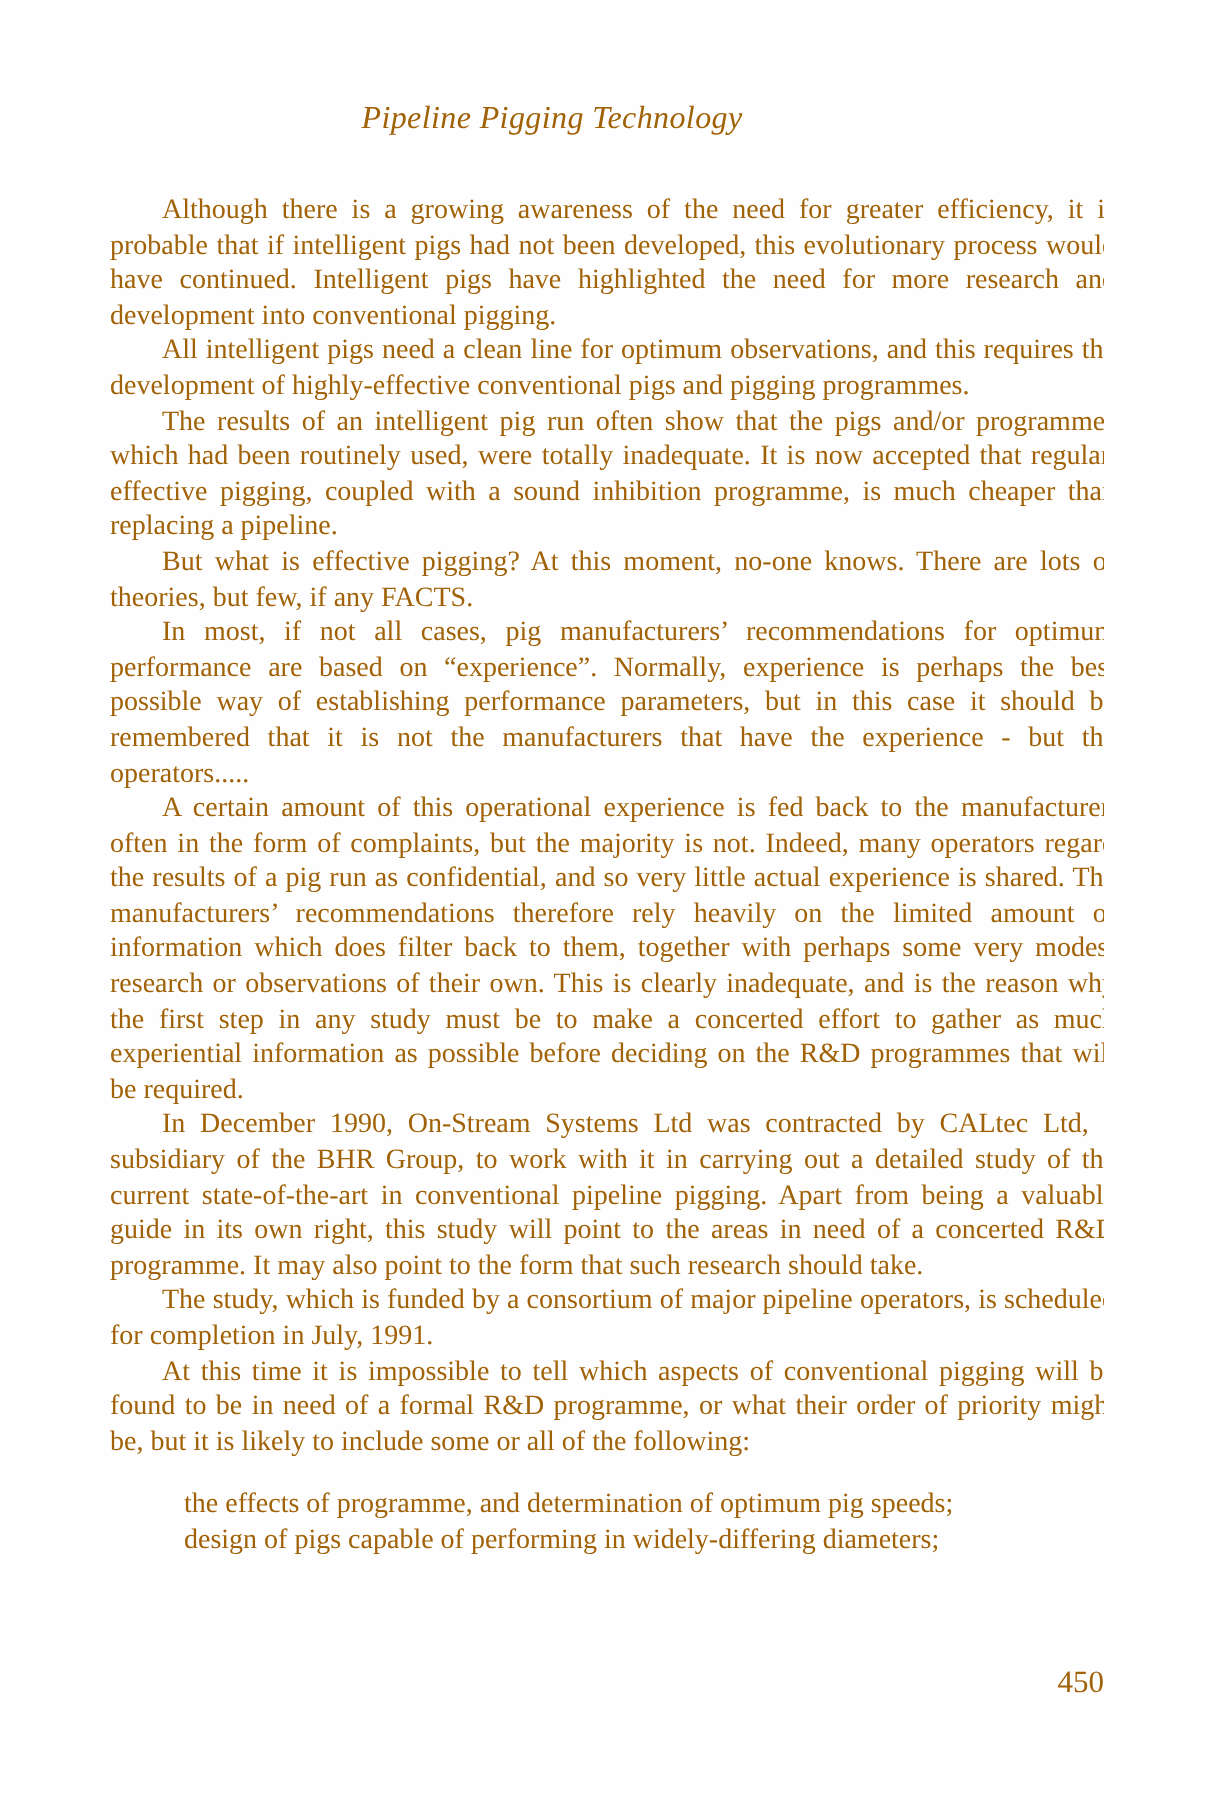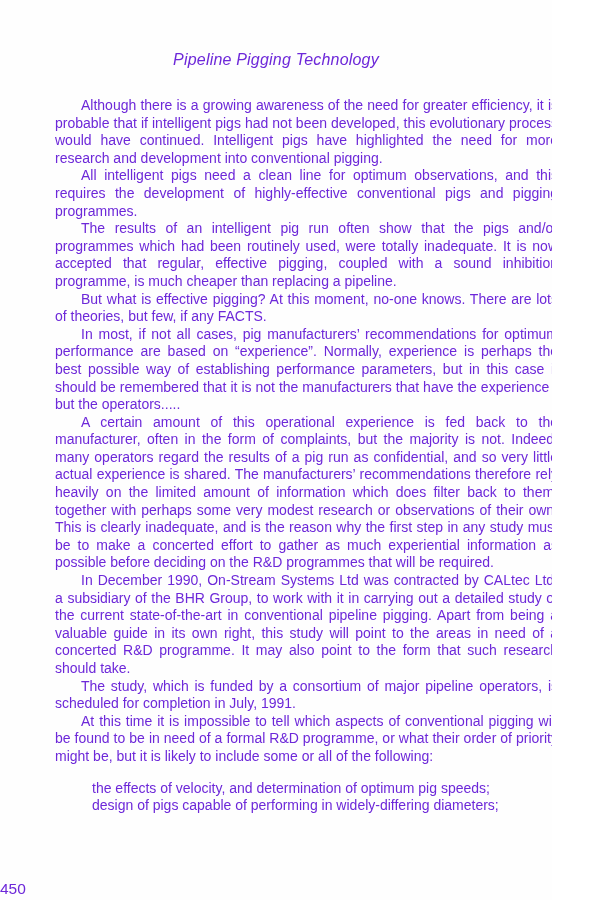--- a/index.html
+++ b/index.html
@@ -5,22 +5,22 @@
   html, body {
     margin: 0;
     padding: 0;
     background: #ffffff;
   }
   .page {
     position: relative;
     width: 552px;
     height: 900px;
     background: #fefefe;
-    font-family: Liberation Sans, sans-serif;
-    color: #6d28d9;
+    font-family: Liberation Serif, serif;
+    color: #a16207;
     overflow: hidden;
   }
   .running-header {
     position: absolute;
     top: 51px;
     left: 0;
     width: 100%;
     text-align: center;
     font-style: italic;
     font-size: 16px;
@@ -43,24 +43,24 @@
   .indent-list {
     margin-top: 14px;
     margin-left: 37px;
   }
   .indent-list p {
     text-indent: 0;
     text-align: left;
   }
   .page-number {
     position: absolute;
-    top: 880px;
+    top: 833px;
     left: 0;
     width: 100%;
-    text-align: left;
+    text-align: right;
     font-size: 15.5px;
   }
 </style>
 </head>
 <body>
 
 <div class="page">
   <div class="running-header">Pipeline Pigging Technology</div>
 
   <div class="body-text">
@@ -68,19 +68,19 @@
     <p>All intelligent pigs need a clean line for optimum observations, and this requires the development of highly-effective conventional pigs and pigging programmes.</p>
     <p>The results of an intelligent pig run often show that the pigs and/or programmes which had been routinely used, were totally inadequate. It is now accepted that regular, effective pigging, coupled with a sound inhibition programme, is much cheaper than replacing a pipeline.</p>
     <p>But what is effective pigging? At this moment, no-one knows. There are lots of theories, but few, if any FACTS.</p>
     <p>In most, if not all cases, pig manufacturers’ recommendations for optimum performance are based on “experience”. Normally, experience is perhaps the best possible way of establishing performance parameters, but in this case it should be remembered that it is not the manufacturers that have the experience - but the operators.....</p>
     <p>A certain amount of this operational experience is fed back to the manufacturer, often in the form of complaints, but the majority is not. Indeed, many operators regard the results of a pig run as confidential, and so very little actual experience is shared. The manufacturers’ recommendations therefore rely heavily on the limited amount of information which does filter back to them, together with perhaps some very modest research or observations of their own. This is clearly inadequate, and is the reason why the first step in any study must be to make a concerted effort to gather as much experiential information as possible before deciding on the R&amp;D programmes that will be required.</p>
     <p>In December 1990, On-Stream Systems Ltd was contracted by CALtec Ltd, a subsidiary of the BHR Group, to work with it in carrying out a detailed study of the current state-of-the-art in conventional pipeline pigging. Apart from being a valuable guide in its own right, this study will point to the areas in need of a concerted R&amp;D programme. It may also point to the form that such research should take.</p>
     <p>The study, which is funded by a consortium of major pipeline operators, is scheduled for completion in July, 1991.</p>
     <p>At this time it is impossible to tell which aspects of conventional pigging will be found to be in need of a formal R&amp;D programme, or what their order of priority might be, but it is likely to include some or all of the following:</p>
 
     <div class="indent-list">
-      <p>the effects of velocity, and determination of optimum pig speeds;</p>
+      <p>the effects of programme, and determination of optimum pig speeds;</p>
       <p>design of pigs capable of performing in widely-differing diameters;</p>
     </div>
   </div>
 
   <div class="page-number">450</div>
 </div>
 
 </body></html>

